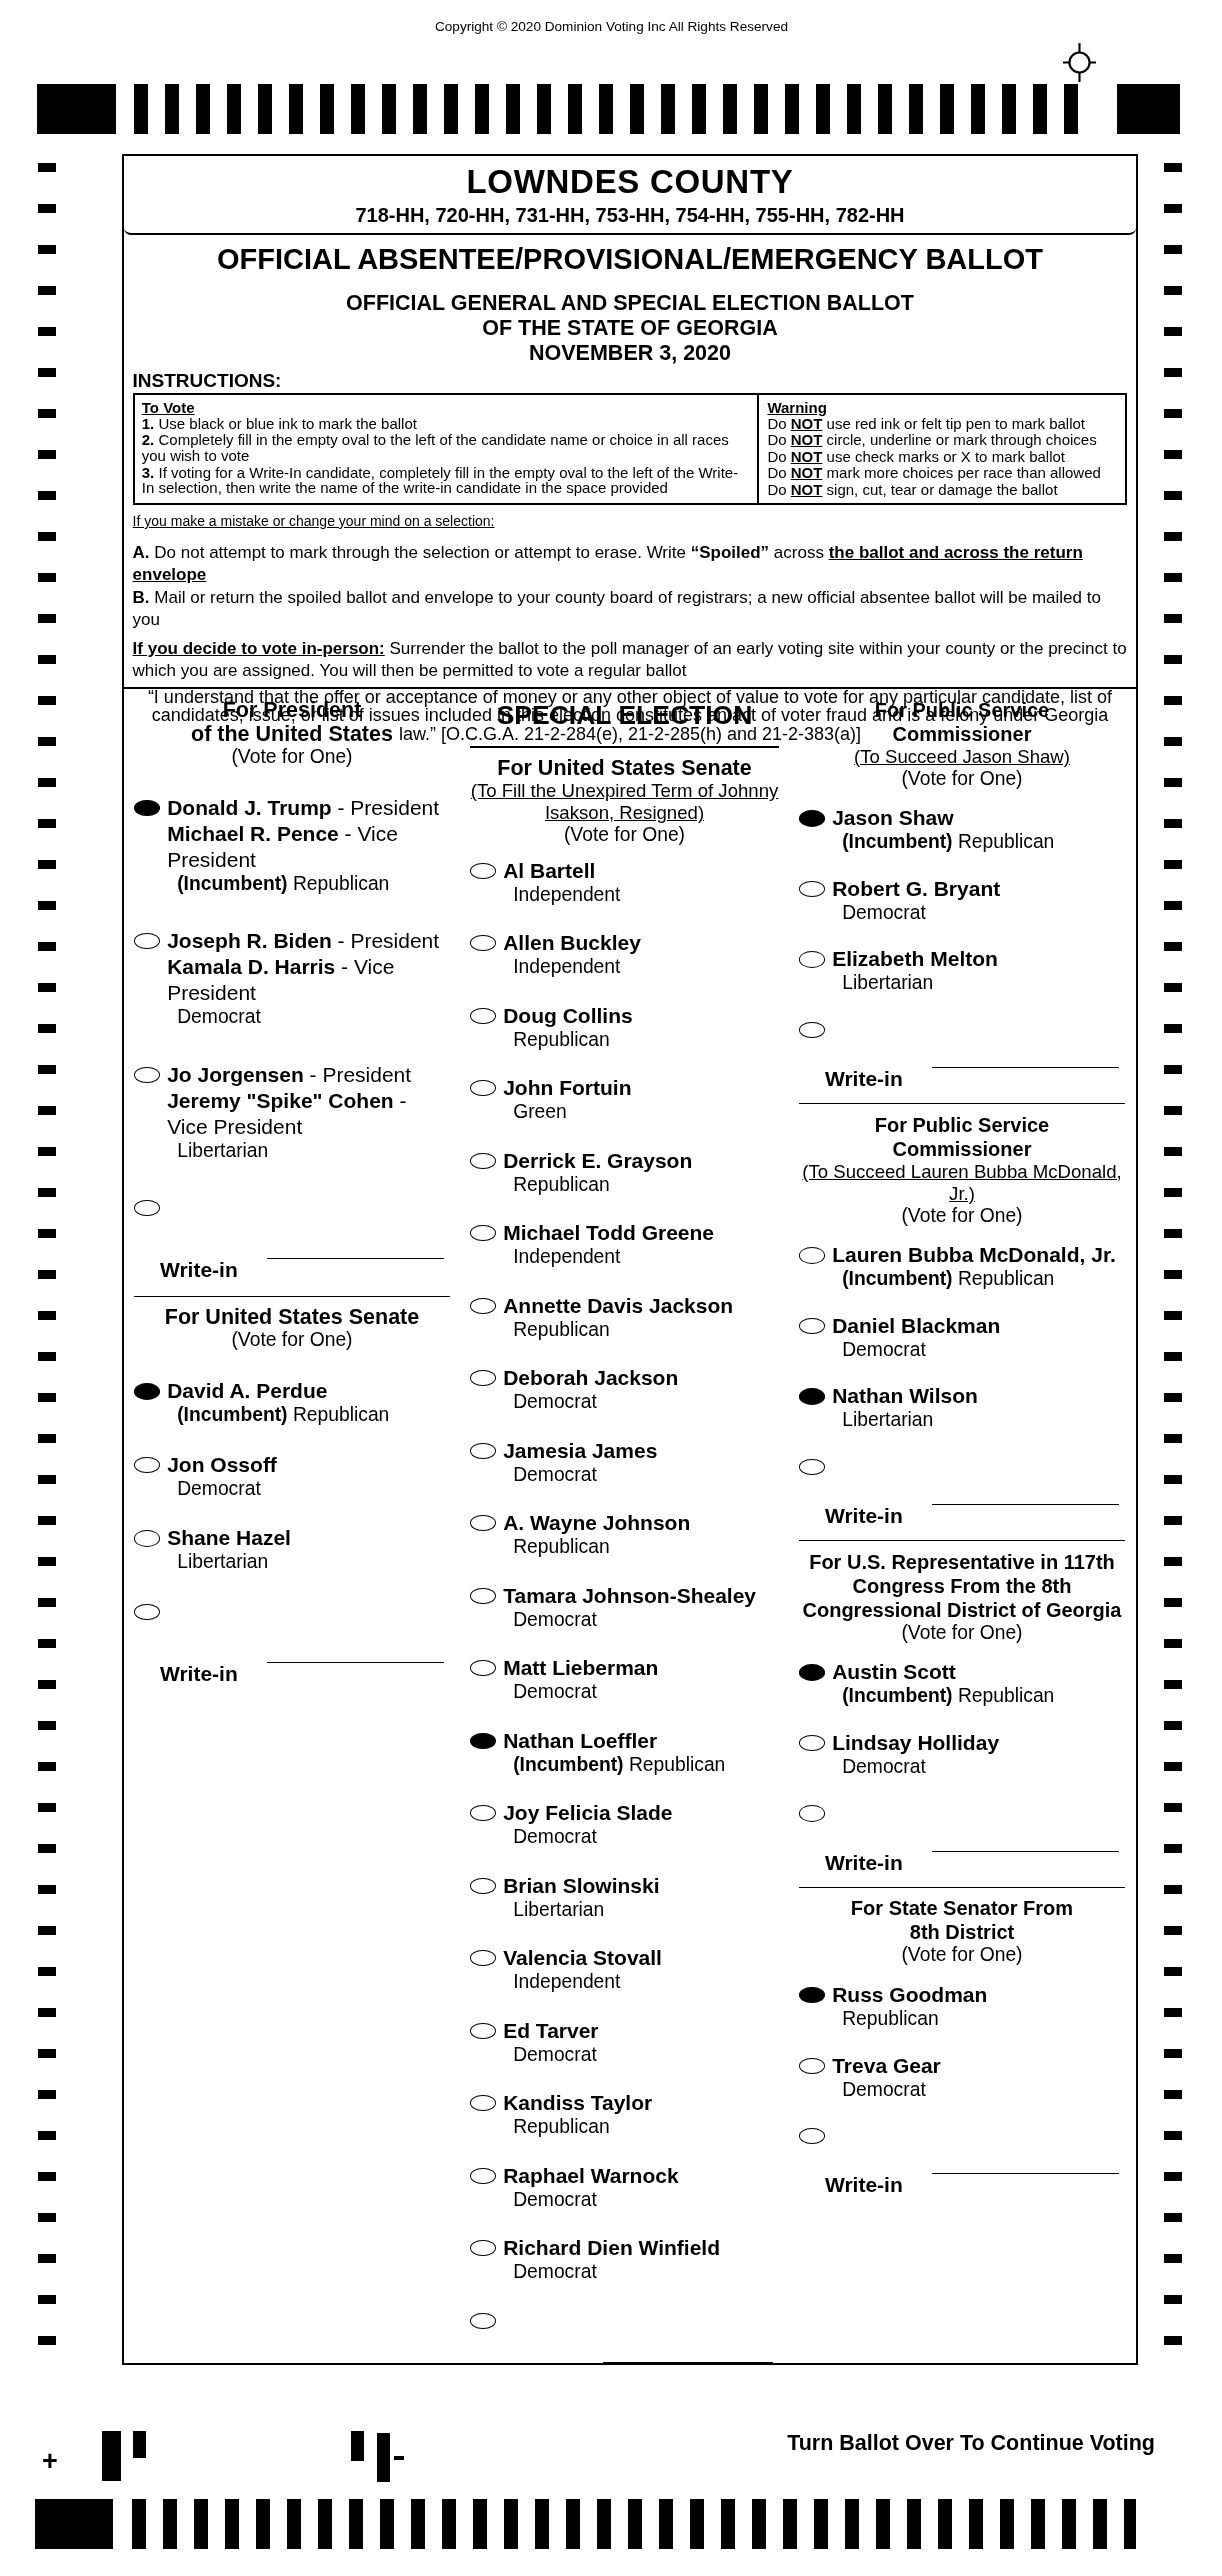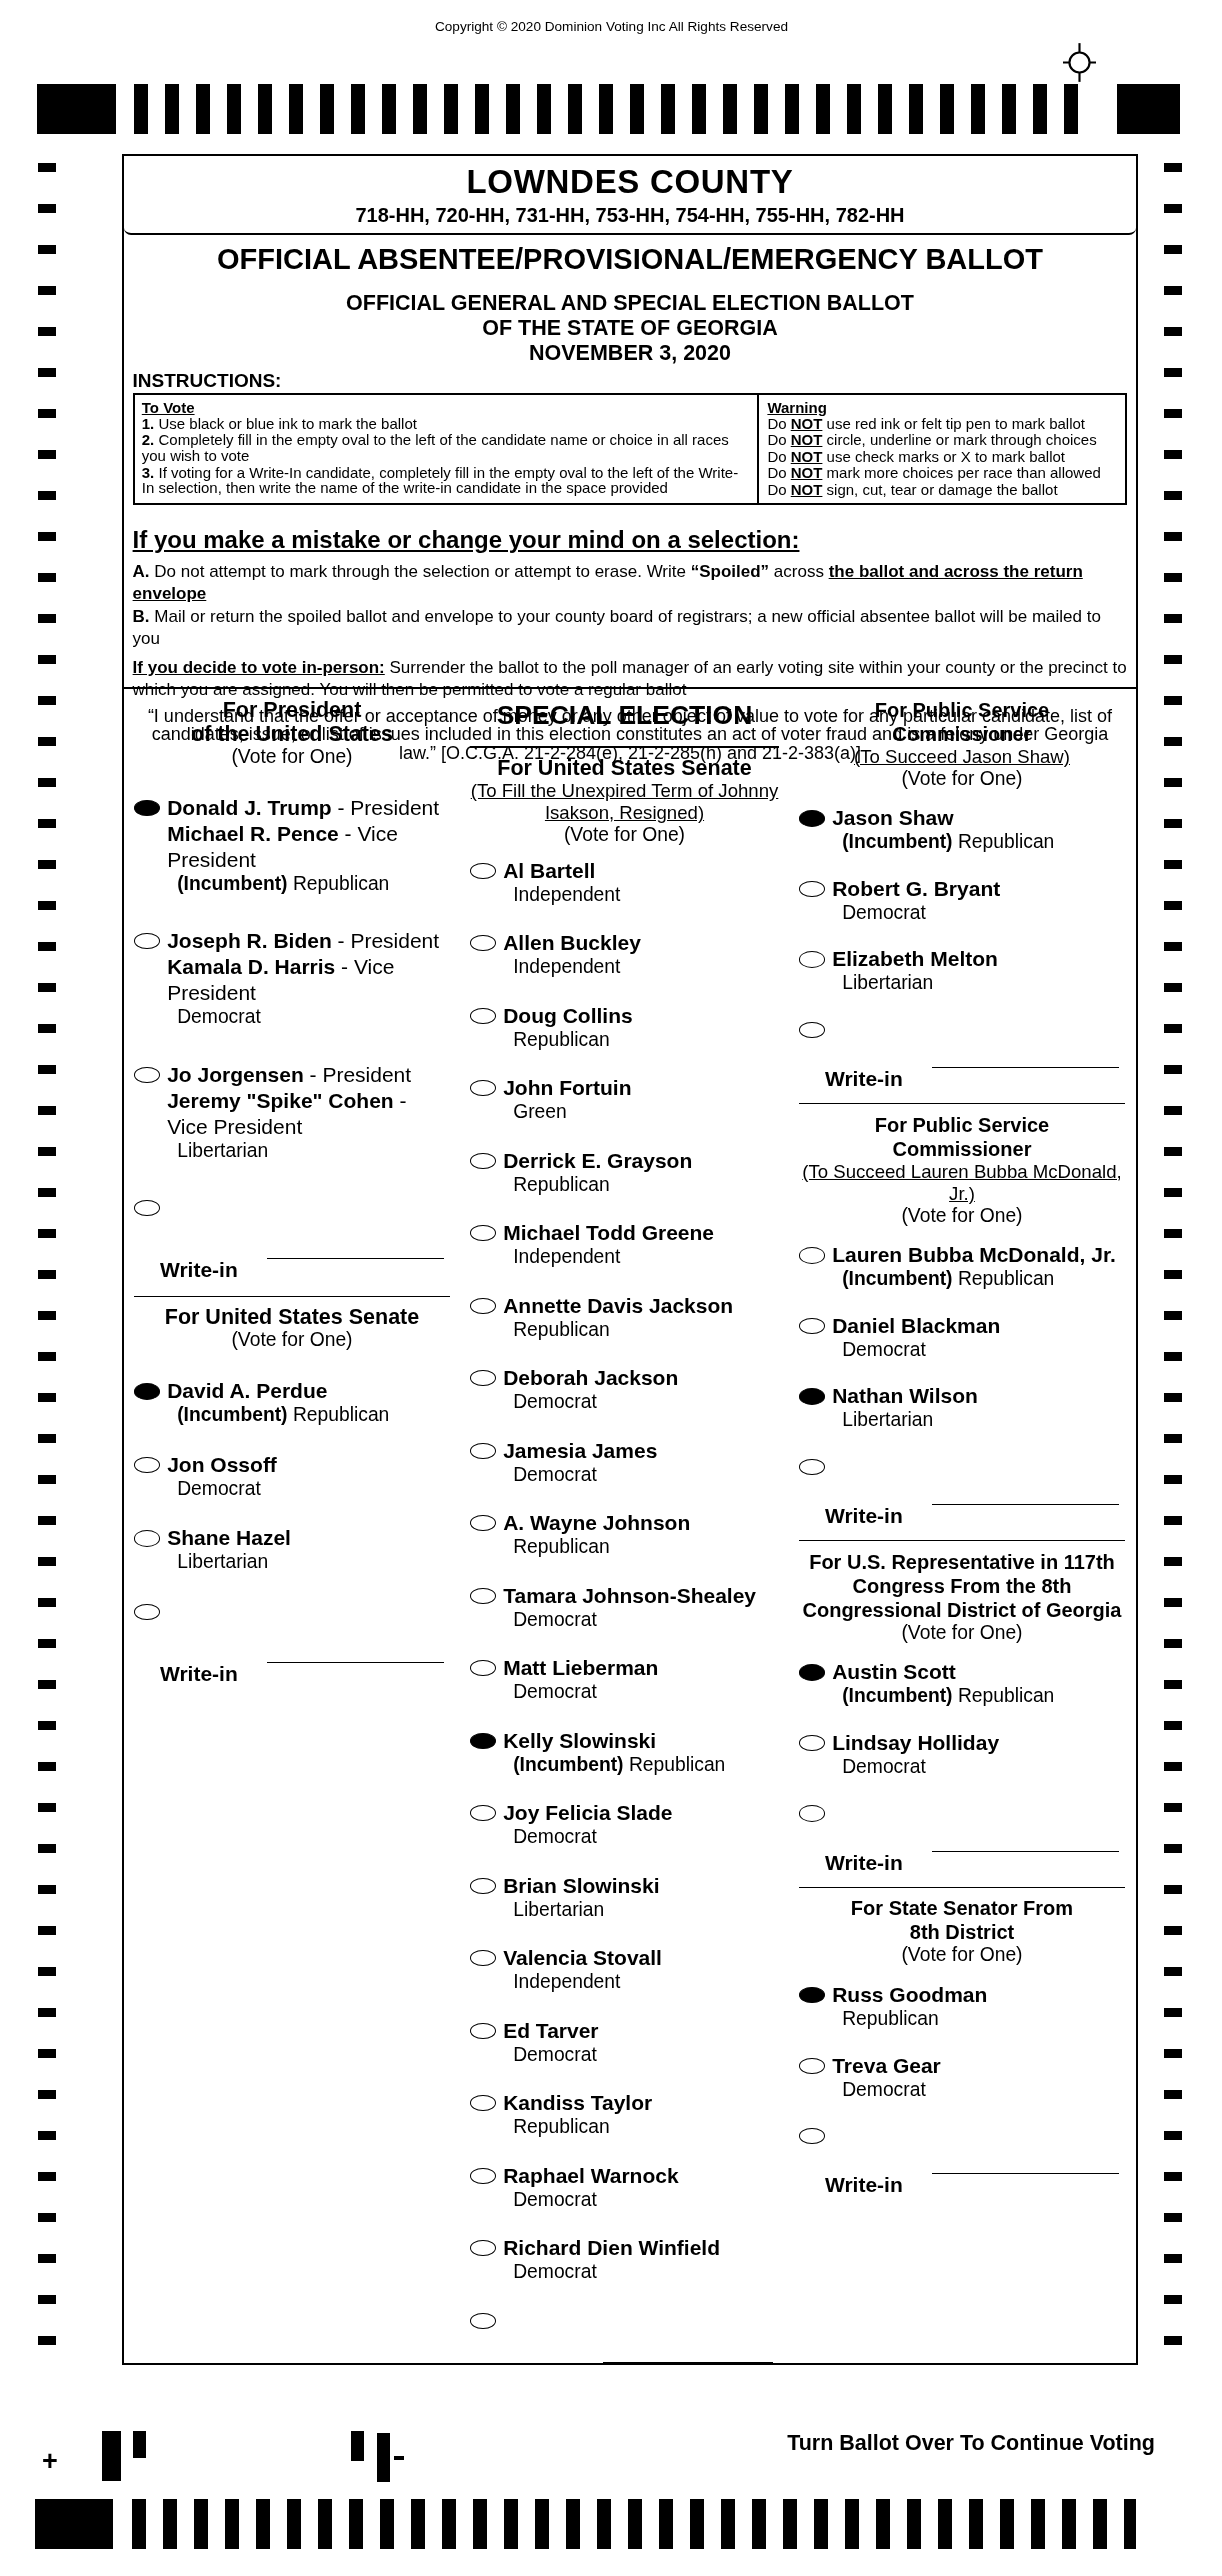--- a/index.html
+++ b/index.html
@@ -52,21 +52,21 @@
   .instr-label{font-size:19px;font-weight:bold;text-align:left;margin:4.3px 0 1.4px 8.6px;}
   .instr-box{display:flex;border:2.1px solid #000;margin:0 8.6px;font-size:15px;line-height:15.7px;}
   .ibox-l{flex:0 0 63%;box-sizing:border-box;padding:4.3px 7.2px 5.7px 7.2px;border-right:2.1px solid #000;}
   .ibox-r{flex:1;box-sizing:border-box;padding:4.3px 5.7px 5.7px 8.6px;}
   .ib-title{font-weight:bold;text-decoration:underline;}
   .ib-item{margin-top:0.7px;}
   .ib-num{font-weight:bold;}
   .notu{text-decoration:underline;font-weight:bold;}
 
   .mistake{margin:0 8.6px;font-size:17px;line-height:22px;}
-  .mk-head{font-weight:bold;text-decoration:underline;margin-top:24px;font-size:24px;}
+  .mk-head{font-weight:normal;text-decoration:underline;margin-top:5px;font-size:14px;}
   .mk-a{margin-top:10px;}
   .mk-b{margin-top:0.7px;}
   .mk-ip{margin-top:7.2px;}
   .mk-bold{font-weight:bold;}
   .mk-u{font-weight:bold;text-decoration:underline;}
   .legal{font-size:18px;line-height:18.6px;text-align:center;margin-top:5.7px;padding:0 4.3px;}
 
   
   .contests{position:absolute;left:0;right:0;top:531px;bottom:0;border-top:2.9px solid #000;overflow:hidden;}
   .colmn{position:absolute;top:0;bottom:0;box-sizing:border-box;padding:0 10px;}
@@ -344,21 +344,21 @@
         <div class="cand">
             <span class="oval"></span>
             <div class="ct">
               <div class="nl"><span class="nm">Matt Lieberman</span></div>
               <div class="pt"><span>Democrat</span></div>
             </div>
           </div>
         <div class="cand">
             <span class="oval filled"></span>
             <div class="ct">
-              <div class="nl"><span class="nm">Kelly Slowinski</span></div>
+              <div class="nl"><span class="nm">Nathan Loeffler</span></div>
               <div class="pt"><span class="inc">(Incumbent) </span><span>Republican</span></div>
             </div>
           </div>
         <div class="cand">
             <span class="oval"></span>
             <div class="ct">
               <div class="nl"><span class="nm">Joy Felicia Slade</span></div>
               <div class="pt"><span>Democrat</span></div>
             </div>
           </div>

